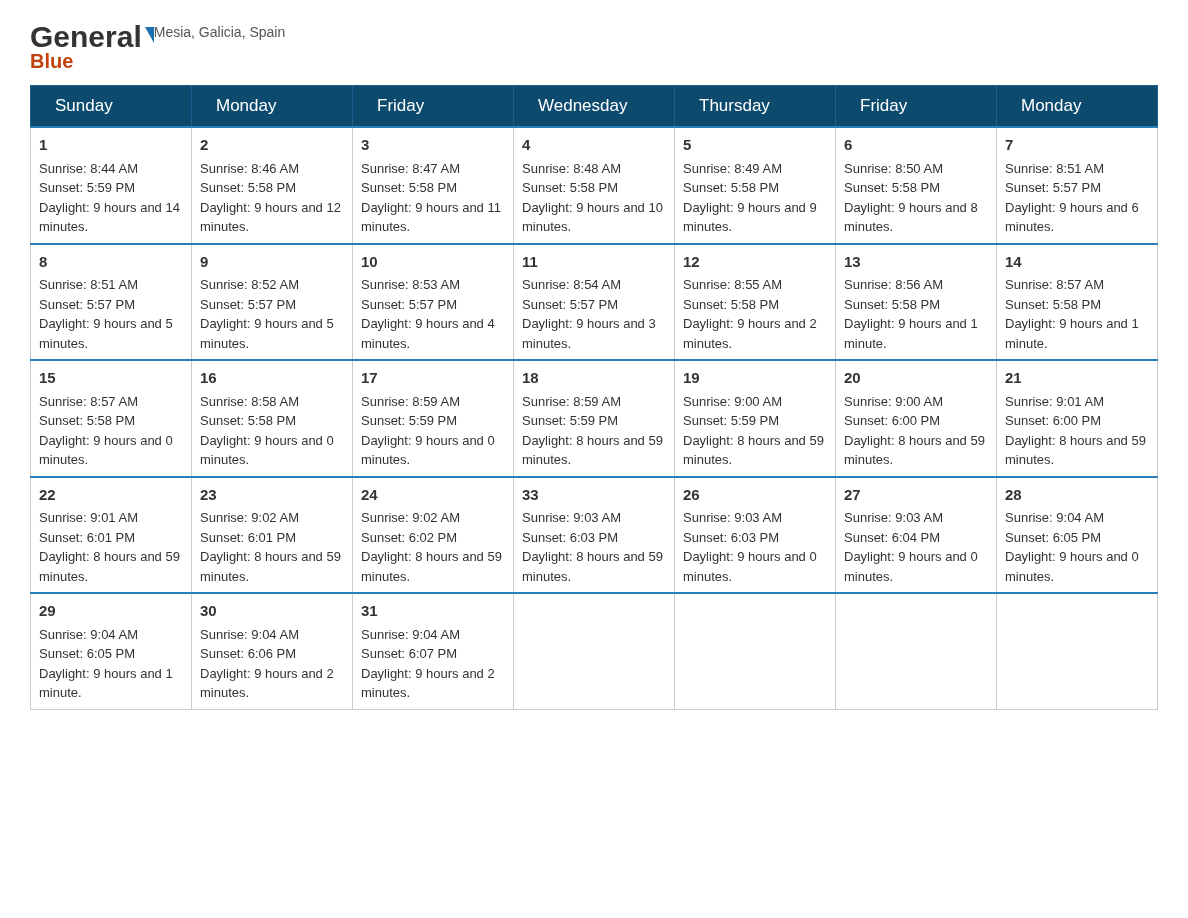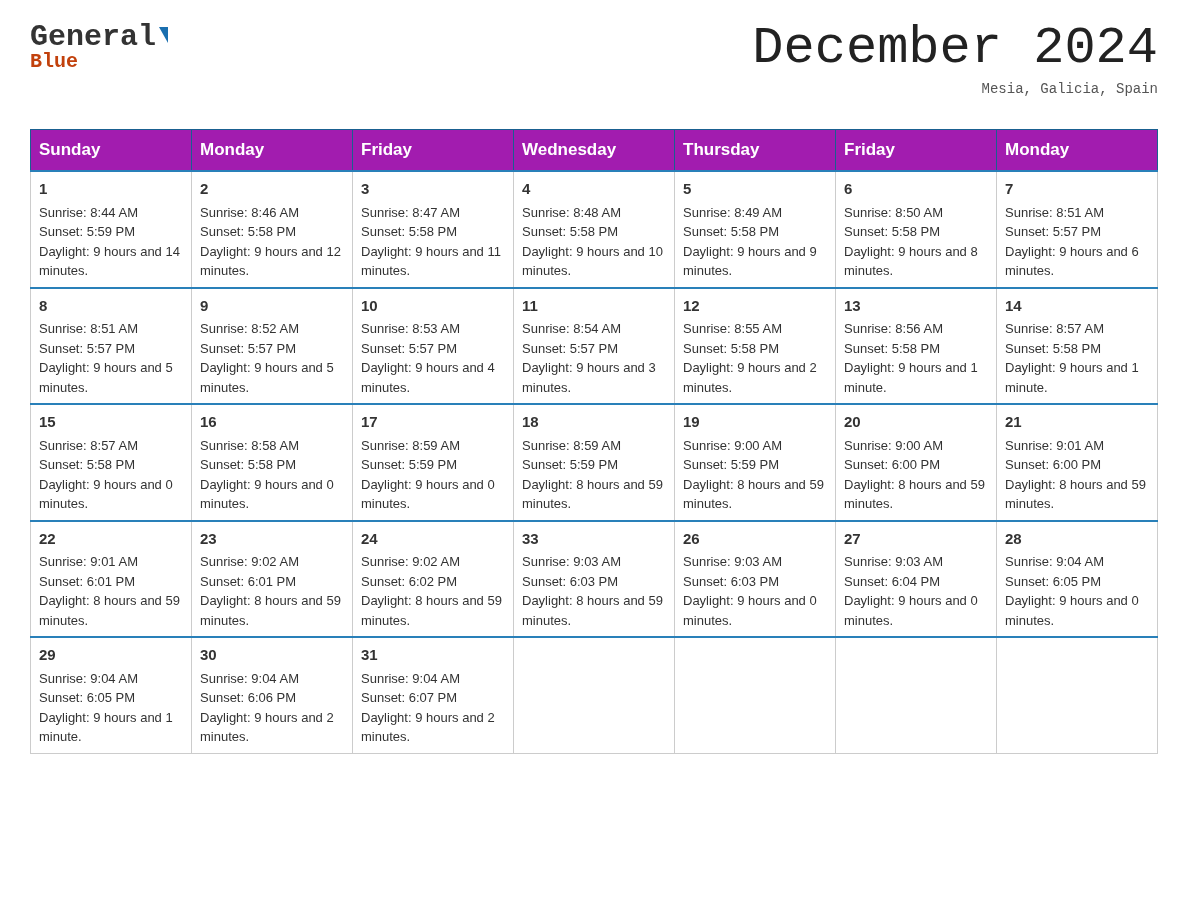--- a/index.html
+++ b/index.html
@@ -5,24 +5,22 @@
     * { margin: 0; padding: 0; box-sizing: border-box; }
     body {
       font-family: Arial, sans-serif;
       background: #fff;
       width: 1188px;
       min-height: 918px;
       padding: 20px 30px;
     }
     .header {
       display: flex;
-      justify-content: space-between;
       align-items: flex-start;
-      margin-bottom: 32px;
-      font-family: Liberation Mono, monospace;
+      margin-bottom: 12px;
     }
     .title-section {
       text-align: right;
     }
     .month-title {
       font-size: 52px;
       font-weight: normal;
       color: #222;
       line-height: 1.1;
     }
@@ -30,26 +28,26 @@
       font-size: 14px;
       color: #555;
       margin-top: 4px;
     }
     .calendar {
       width: 100%;
       border-collapse: collapse;
       border: 1px solid #aaa;
     }
     .calendar th {
-      background-color: #a21caf;
+      background-color: #0c4a6e;
       color: #fff;
-      padding: 10px 8px;
+      padding: 10px 24px;
       text-align: left;
       font-size: 17px;
-      font-weight: bold;
+      font-weight: normal;
       border: 1px solid #1a6090;
     }
     .calendar td {
       vertical-align: top;
       padding: 6px 8px;
       border: 1px solid #ccc;
       width: calc(100% / 7);
       min-height: 110px;
       font-size: 13px;
       color: #333;
@@ -107,21 +105,20 @@
 
 <div class="header">
   <div class="logo-g">
     <div class="logo-line1">
       <span>General</span>
         <span class="tri"></span>
     </div>
     <div class="logo-line2">Blue</div>
   </div>
   <div class="title-section">
-    <div class="month-title">December 2024</div>
     <div class="location">Mesia, Galicia, Spain</div>
   </div>
 </div>
 
 <table class="calendar">
   <thead>
     <tr>
       <th>Sunday</th>
       <th>Monday</th>
       <th>Friday</th>

